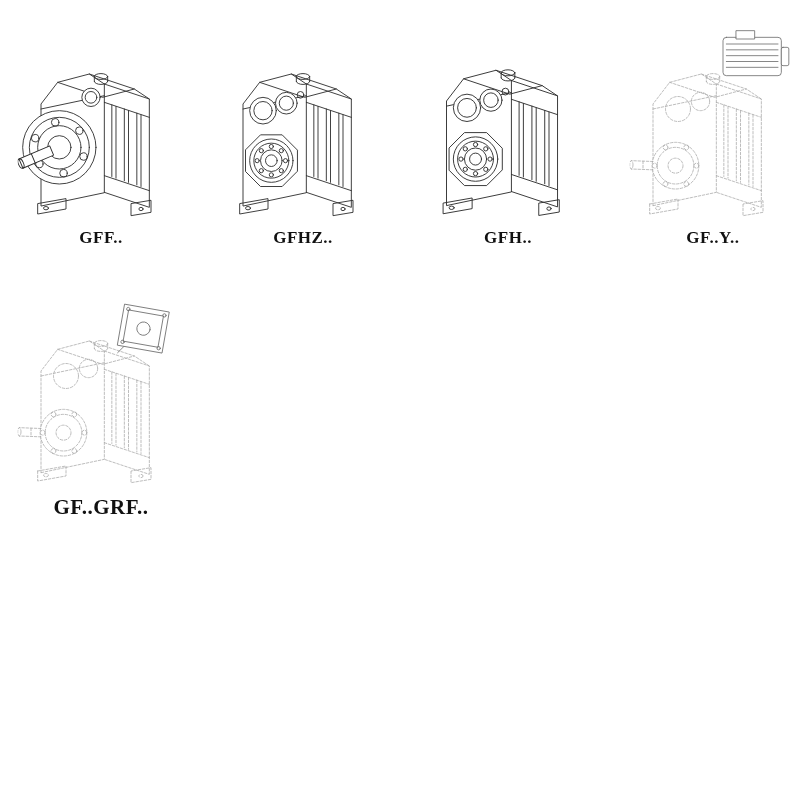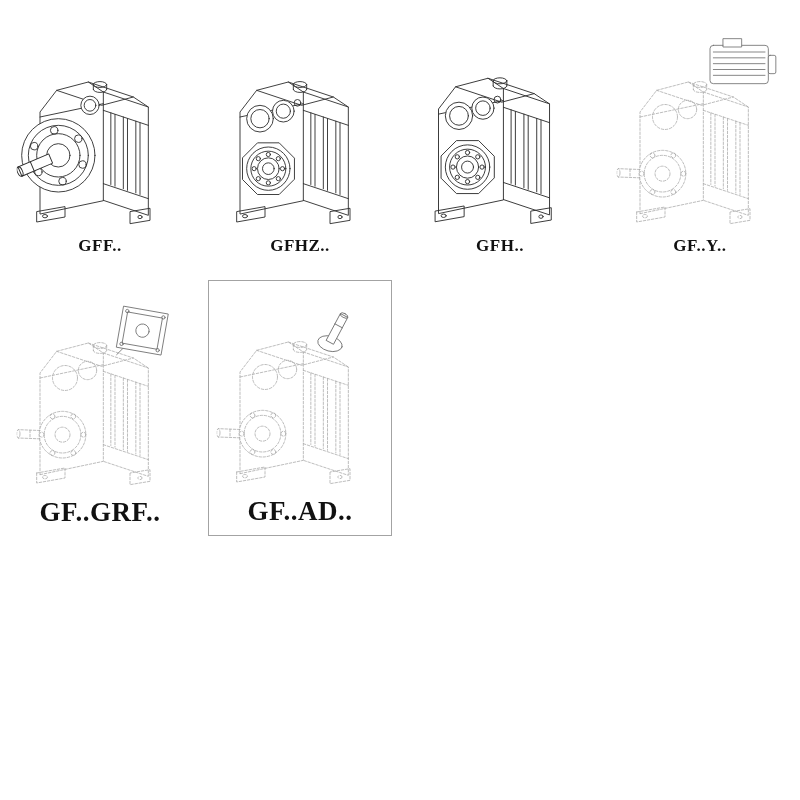--- a/index.html
+++ b/index.html
@@ -6,33 +6,33 @@
   .page{
     width:800px;height:800px;background:#ffffff;
     display:grid;
     grid-template-columns:repeat(4,1fr);
     grid-template-rows:272px 272px 256px;
     font-family:"Liberation Serif","DejaVu Serif",serif;
     box-sizing:border-box;
   }
   .cell{
     display:flex;flex-direction:column;align-items:center;justify-content:flex-end;
-    padding-bottom:8px;box-sizing:border-box;margin:8px;
+    padding-bottom:8px;box-sizing:border-box;margin:16px;
   }
   .cell-boxed{border:1px solid #a3a3a3;}
   .art{display:flex;align-items:flex-end;justify-content:center;}
   .art svg{overflow:visible;}
   .h200{height:200px;width:170px;}
   .h185{height:185px;width:158px;}
   .h205{height:205px;width:176px;}
   .label{
     font-weight:700;font-size:17px;letter-spacing:.5px;color:#111;
     margin-top:4px;text-align:center;white-space:nowrap;
   }
-  .label-lg{font-size:27px;}
+  .label-lg{font-size:21px;}
   .defs-svg{position:absolute;width:0;height:0;overflow:hidden;}
   .ink{stroke:#2f2f2f;fill:none;stroke-width:1.1;stroke-linejoin:round;stroke-linecap:round;}
   .ink2{stroke:#6f6f6f;fill:none;stroke-width:1;stroke-linejoin:round;stroke-linecap:round;}
   .ghost{stroke:#a6a6a6;fill:none;stroke-width:.9;stroke-dasharray:3 2;stroke-linejoin:round;stroke-linecap:round;}
 </style>
 </head>
 <body>
 
 <svg class="defs-svg" aria-hidden="true" xmlns="http://www.w3.org/2000/svg">
   <defs>
@@ -246,22 +246,14 @@
 
   <figure class="cell">
     <div class="art">
       <svg class="h200" viewBox="0 0 200 240">
           <use href="#sym-grf"></use>
         </svg>
     </div>
     <figcaption class="label label-lg">GF..GRF..</figcaption>
   </figure>
 
-  <figure class="cell cell-boxed">
-    <div class="art">
-      <svg class="h200" viewBox="0 0 200 240">
-          <use href="#sym-ad"></use>
-        </svg>
-    </div>
-    <figcaption class="label label-lg">GF..AD..</figcaption>
-  </figure>
 
 </div>
 
 </body></html>

